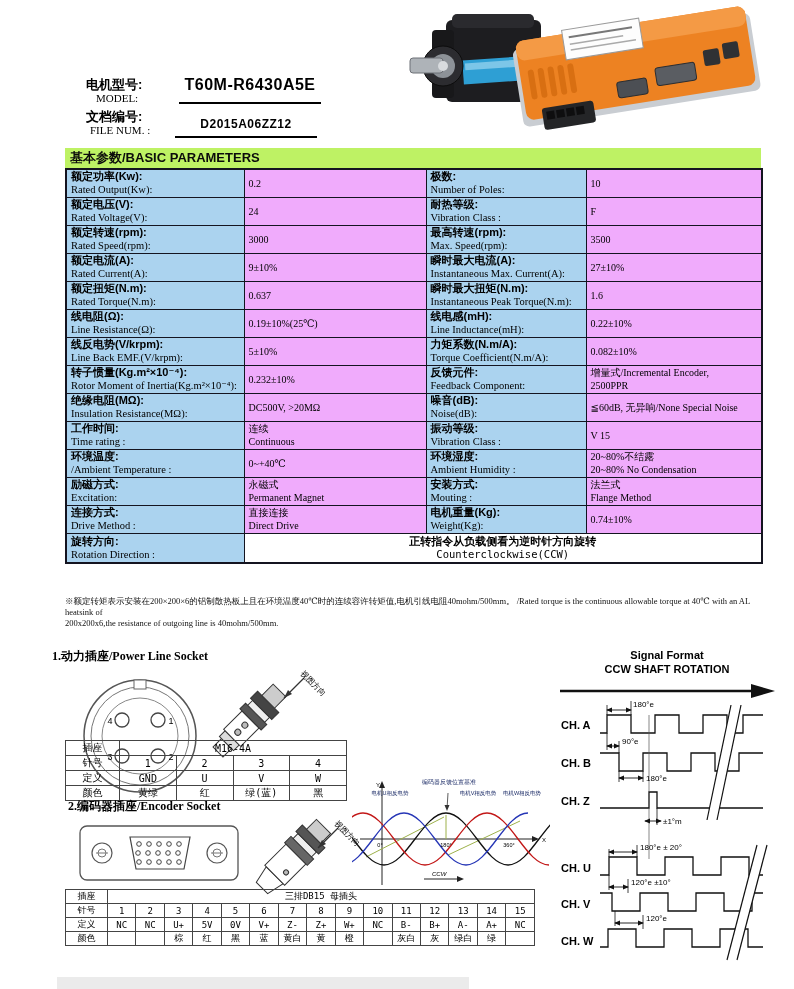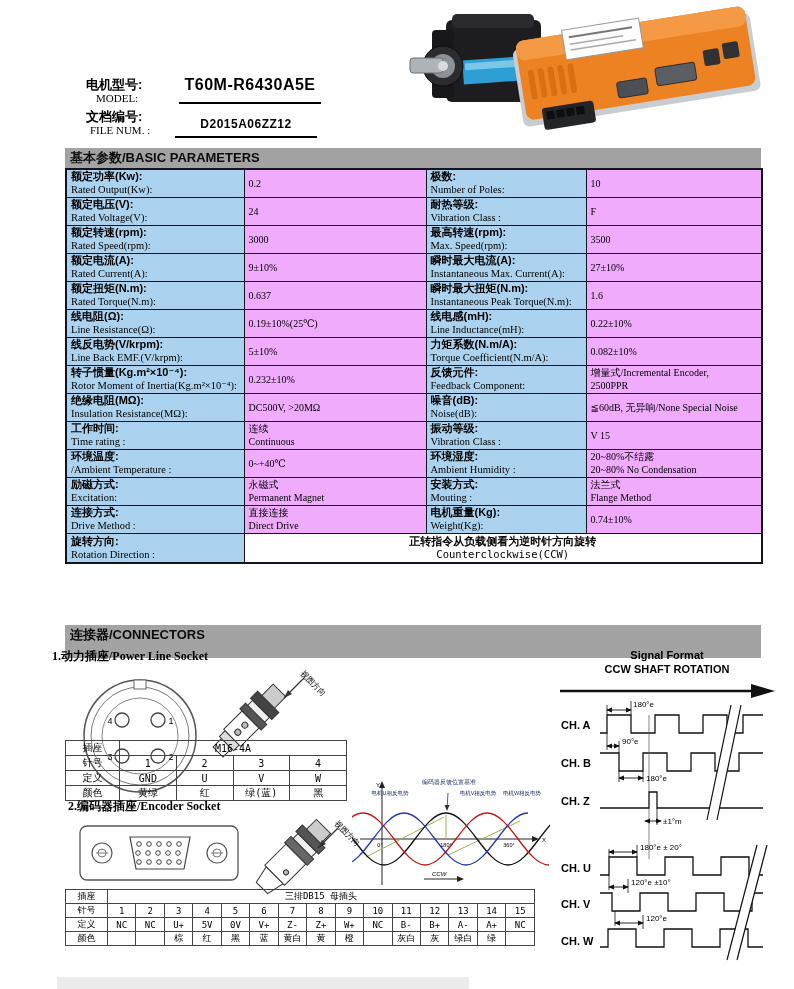--- a/index.html
+++ b/index.html
@@ -12,21 +12,21 @@
 
   
   .lbl-cn { font-size:13px; font-weight:bold; }
   .lbl-en { font-size:11px; font-family:"Liberation Serif","DejaVu Serif",serif; }
   .model-val { font-size:16px; font-weight:bold; letter-spacing:.5px; }
   .file-val { font-size:12px; font-weight:bold; letter-spacing:.5px; }
   .uline { border-bottom:2px solid #000; }
 
   
   .secbar {
-    left:65px; width:696px; height:33px; background:#a3a3a3;
+    left:65px; width:696px; height:33px; background:#bef264;
     font-size:13px; font-weight:bold; line-height:19px; padding-left:5px; color:#0b0b0b;
   }
 
   
   table.bp { border-collapse:collapse; table-layout:fixed; width:696px; border:2px solid #141420; }
   table.bp td { border:1px solid #141420; padding:0 4px; vertical-align:middle; overflow:hidden; }
   table.bp tr.std { height:28px; }
   table.bp tr.full { height:30px; }
   td.lblc { background:#abd3ef; }
   td.lblc .cn { font-size:11px; font-weight:bold; line-height:13px; }
@@ -377,22 +377,25 @@
           <div class="en">Rotation Direction :</div>
         </td>
         <td class="fullv" colspan="3">
           <div class="cnl">正转指令从负载侧看为逆时针方向旋转</div>
           <div class="enl">Counterclockwise(CCW)</div>
         </td>
       </tr>
     </tbody>
   </table>
 
-
-  <div class="abs secbar" style="top:625px;">连接器/CONNECTORS</div>
+  <div class="abs footnote" style="left:65px;top:596px;width:696px;">
+    <div>※额定转矩表示安装在200×200×6的铝制散热板上且在环境温度40℃时的连续容许转矩值,电机引线电阻40mohm/500mm。 /Rated torque is the continuous allowable torque at 40℃ with an AL heatsink of</div>
+    <div>200x200x6,the resistance of outgoing line is 40mohm/500mm.</div>
+  </div>
+
 
   <div class="abs subhead" style="left:52px;top:648px;">1.动力插座/Power Line Socket</div>
 
   <svg class="abs" style="left:72px;top:664px;" width="140" height="140" viewBox="0 0 140 140">
     <circle cx="68" cy="72" r="56" fill="none" stroke="#555" stroke-width="1.5"></circle>
     <circle cx="68" cy="72" r="49" fill="none" stroke="#777" stroke-width="1"></circle>
     <circle cx="68" cy="72" r="38" fill="none" stroke="#888" stroke-width="1"></circle>
     <rect x="62" y="16" width="12" height="9" fill="#fff" stroke="#666"></rect>
     <circle cx="50" cy="56" r="7" fill="none" stroke="#444" stroke-width="1.3"></circle>
     <circle cx="86" cy="56" r="7" fill="none" stroke="#444" stroke-width="1.3"></circle>

